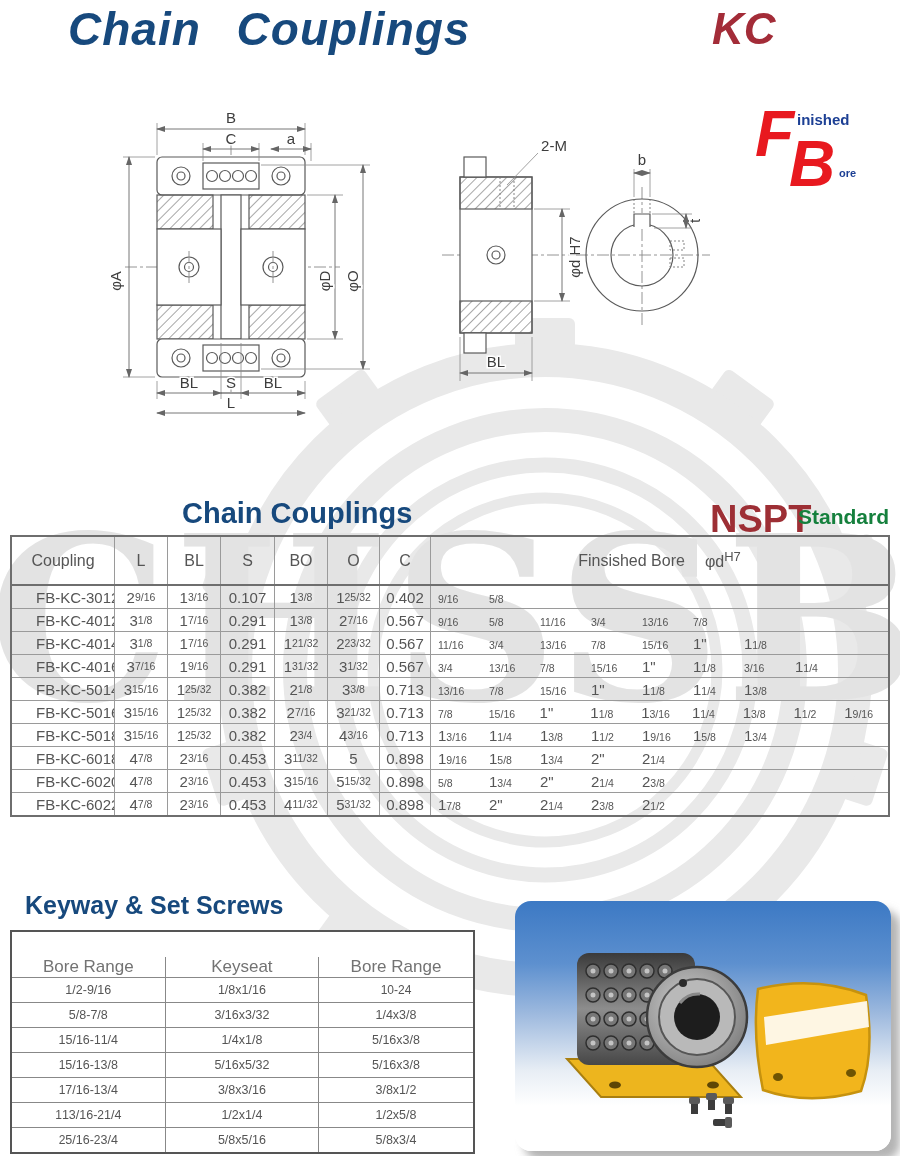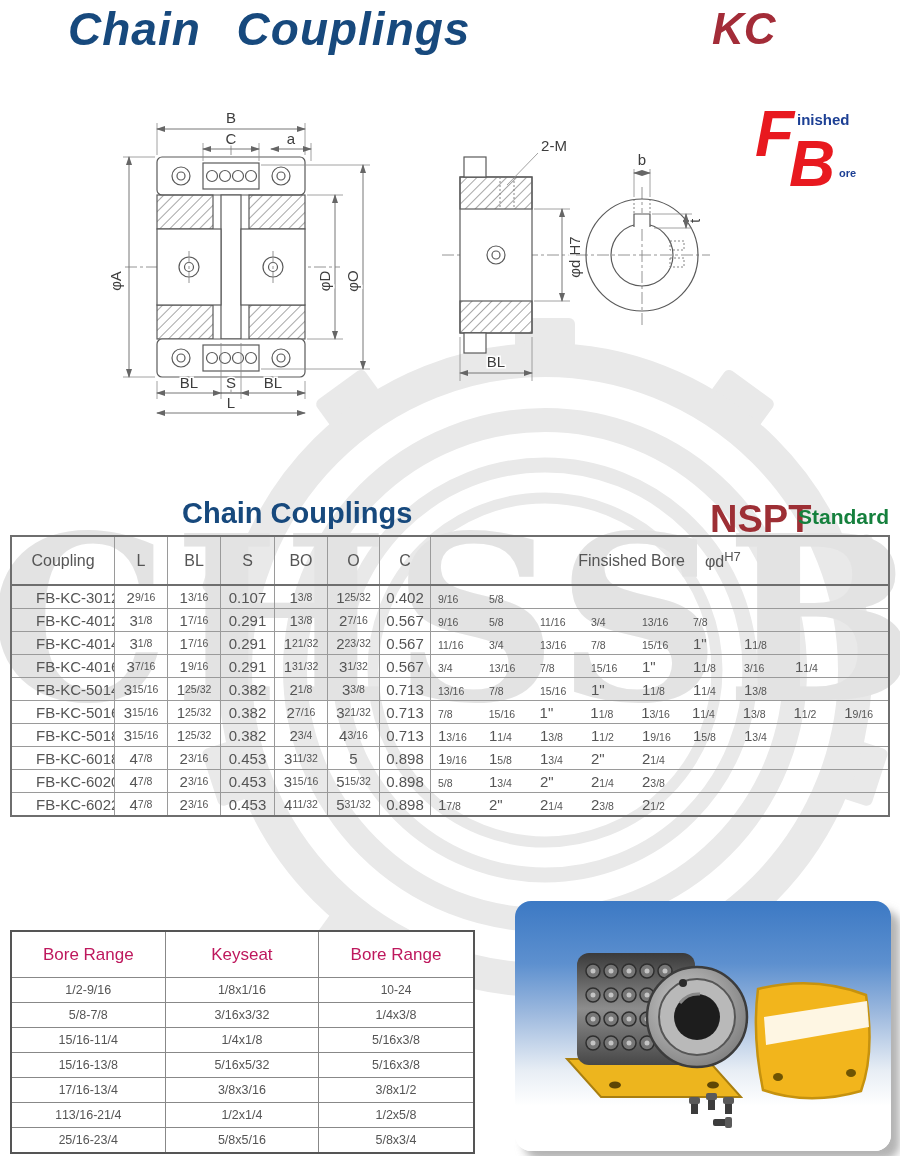--- a/index.html
+++ b/index.html
@@ -49,21 +49,21 @@
   .coupling-cell{justify-content:flex-start;padding-left:24px;}
   .slot{display:inline-block;width:51px;padding-left:7px;box-sizing:border-box;}
   .main-table .wn{font-size:15px;}
   .main-table .fr{font-size:10.5px;}
   .fbh{display:flex;align-items:center;justify-content:center;gap:20px;}
   .fbh sup{font-size:13px;}
   
   .kw-title{position:absolute;left:25px;top:891px;font-size:25px;font-weight:800;color:#17497d;}
   .kw-table{position:absolute;left:10px;top:930px;width:465px;border:2px solid #555;
             box-sizing:border-box;background:#fff;}
-  .khead{display:flex;height:45px;border-bottom:1px solid #888;font-size:17px;color:#be185d;}
+  .khead{display:flex;height:45px;border-bottom:1px solid #888;font-size:17px;color:#737373;align-items:flex-end;}
   .krow{display:flex;height:24px;border-top:1px solid #888;font-size:12.5px;color:#555;}
   .krow:first-child{border-top:none;}
   .kcell{width:153.6px;display:flex;align-items:center;justify-content:center;
          border-right:1px solid #888;box-sizing:border-box;white-space:nowrap;}
   .kcell:last-child{border-right:none;}
   .kw-table .wn{font-size:12px;}
   .kw-table .fr{font-size:12.5px;}
   
   .photo{position:absolute;left:515px;top:901px;width:376px;height:250px;border-radius:16px;
          background:linear-gradient(180deg,#3c79c4 0%,#5d90cf 25%,#9db9de 45%,#e8eef5 68%,#ffffff 82%);
@@ -592,20 +592,21 @@
             <span class="slot"><span class="wn">1</span><span class="fr">7/8</span></span>
             <span class="slot"><span class="wn">2"</span></span>
             <span class="slot"><span class="wn">2</span><span class="fr">1/4</span></span>
             <span class="slot"><span class="wn">2</span><span class="fr">3/8</span></span>
             <span class="slot"><span class="wn">2</span><span class="fr">1/2</span></span>
           </div>
         </div>
       </div>
   </div>
 
+  <div class="kw-title">Keyway &amp; Set Screws</div>
   <div class="kw-table">
     <div class="khead">
       <div class="kcell">Bore Range</div>
       <div class="kcell">Keyseat</div>
       <div class="kcell">Bore Range</div>
     </div>
     <div>
         <div class="krow">
           <div class="kcell"><span class="fr">1/2</span>-<span class="fr">9/16</span></div>
           <div class="kcell"><span class="fr">1/8</span>x<span class="fr">1/16</span></div>

